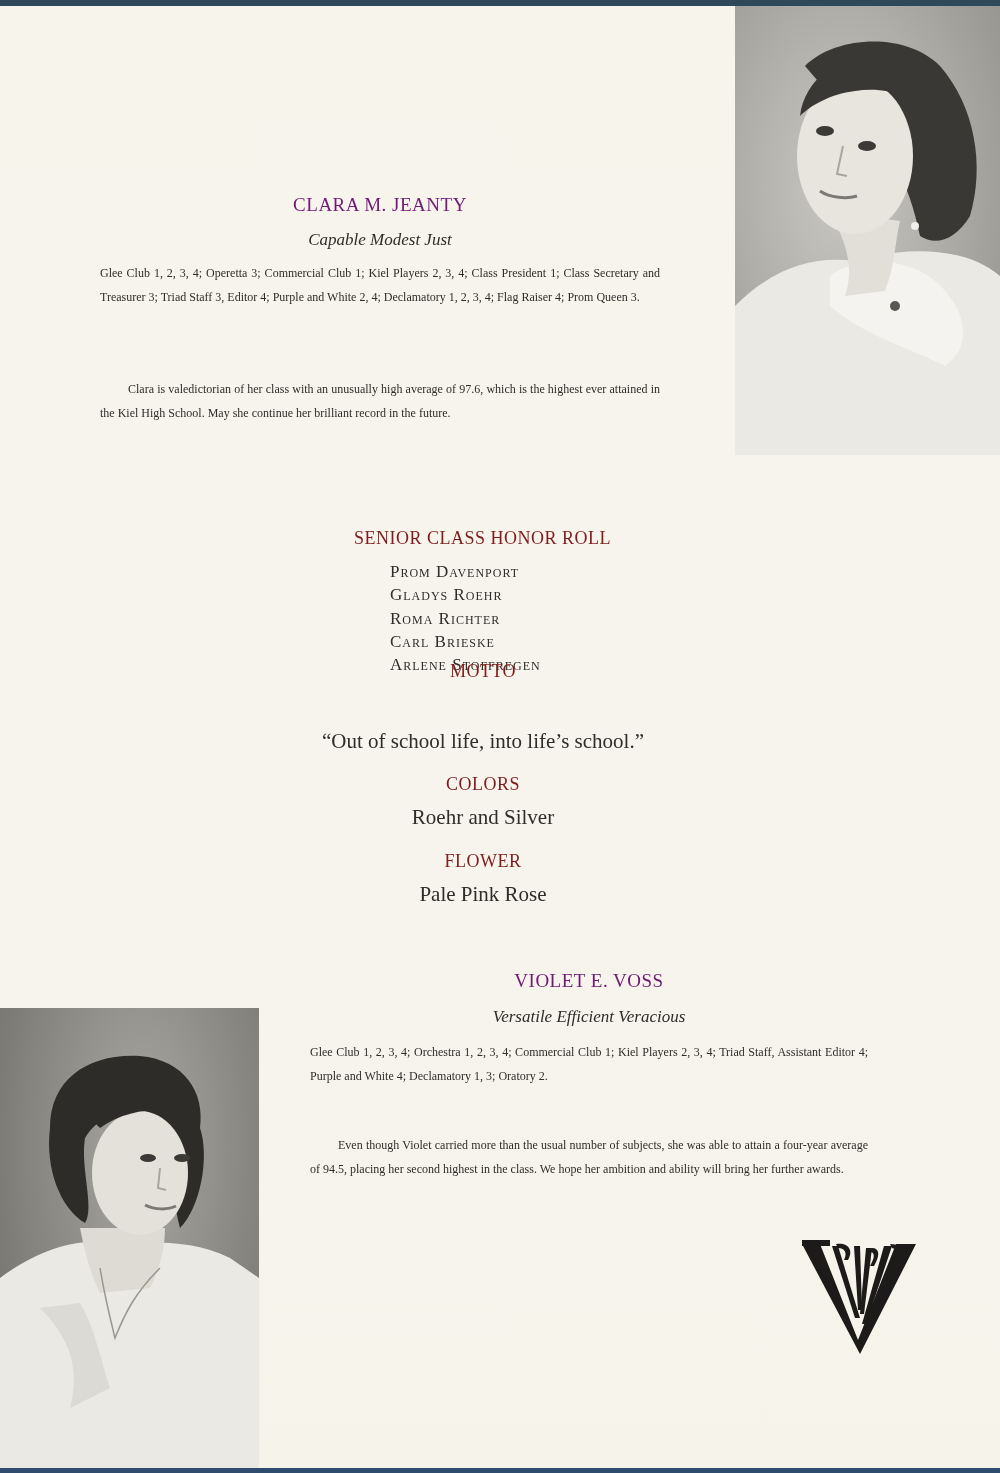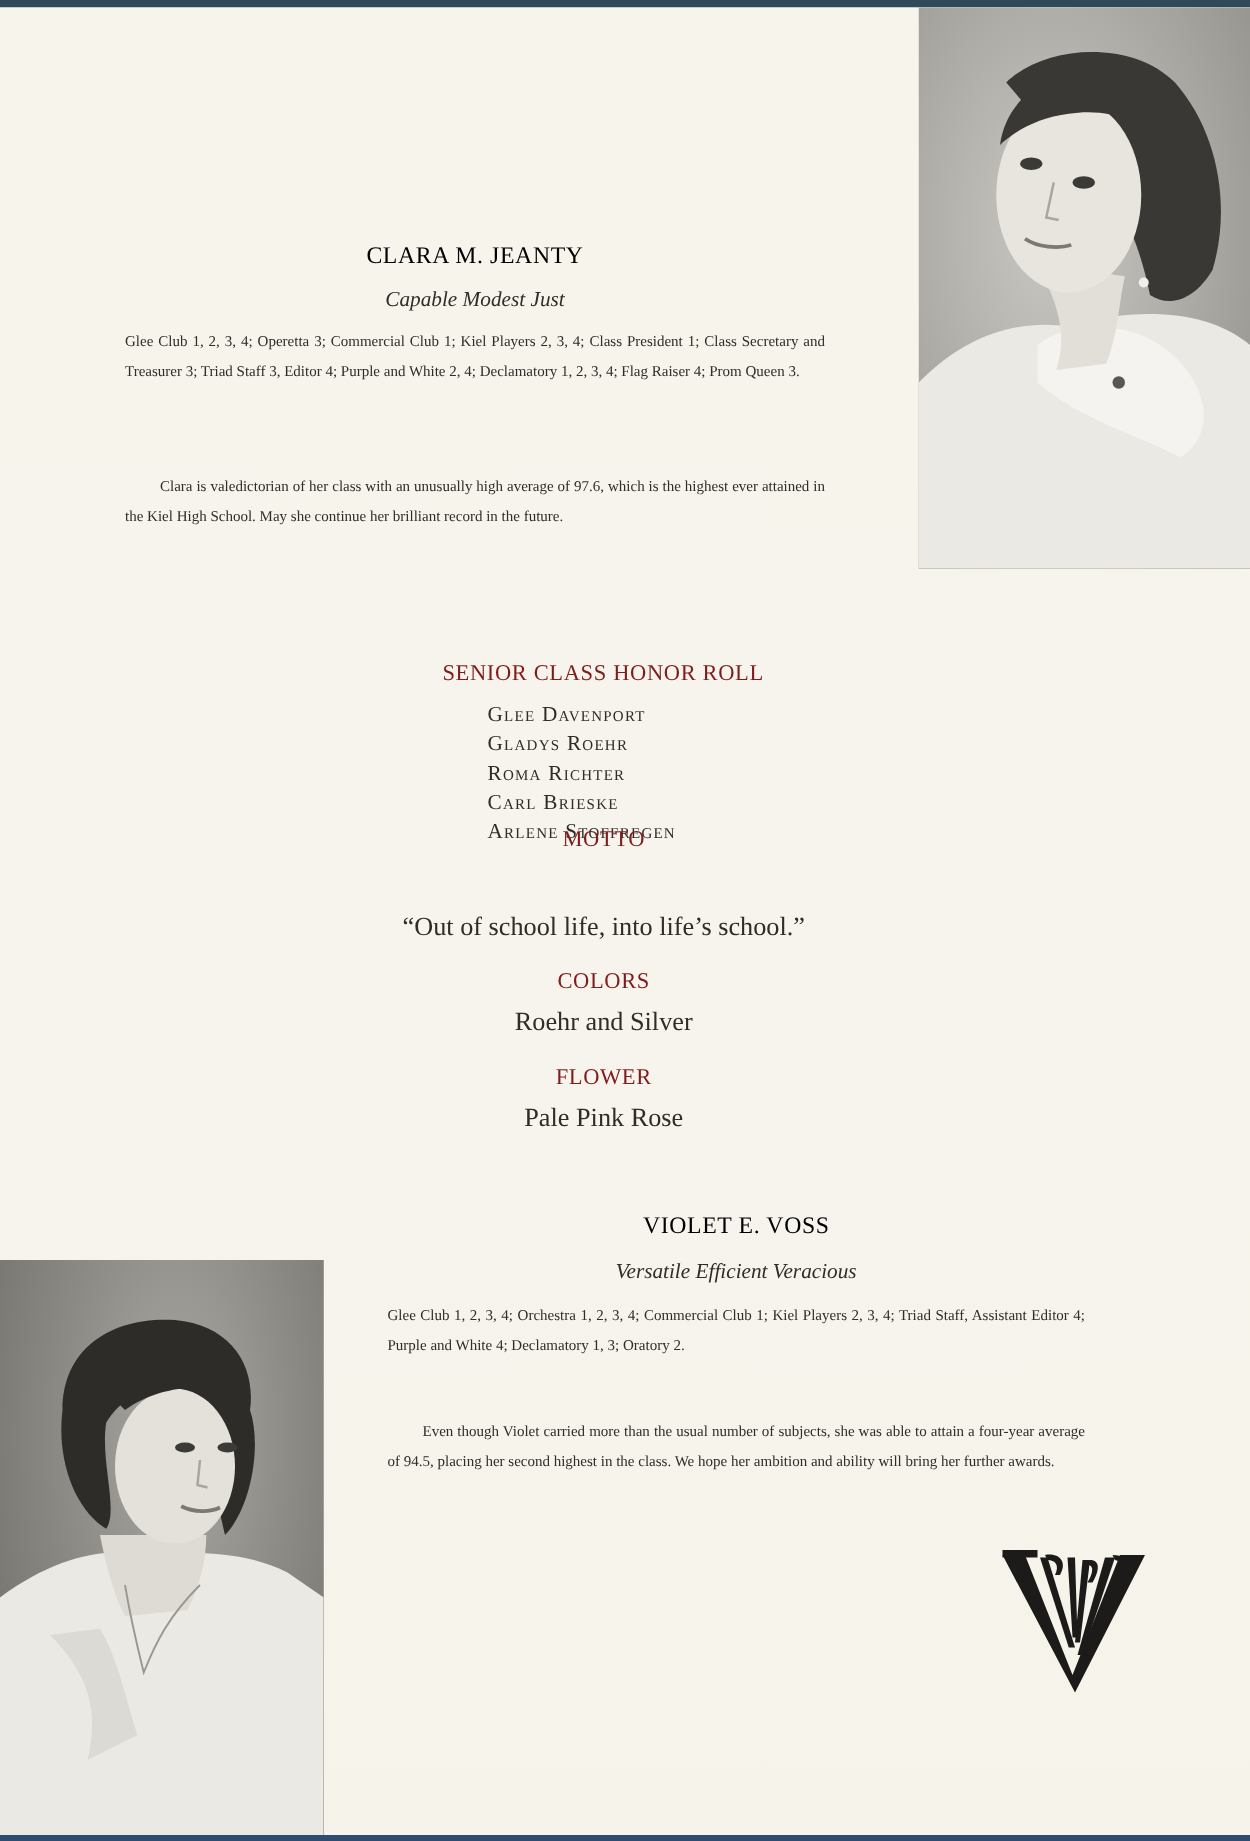--- a/index.html
+++ b/index.html
@@ -44,21 +44,21 @@
     }
     .photo svg { position: absolute; left: 0; top: 0; width: 100%; height: 100%; }
 
     
     .block { position: absolute; }
     .name {
       font-family: "Liberation Serif", serif;
       font-size: 19px;
       letter-spacing: 0.5px;
       text-align: center;
-      color: #000000;
+      color: #701a75;
     }
     .epithet {
       font-family: "Liberation Serif", serif;
       font-style: italic;
       font-size: 17px;
       text-align: center;
       color: #2e2d29;
     }
     .para {
       font-family: "Liberation Serif", serif;
@@ -143,21 +143,21 @@
 </div>
 <div class="block" style="left:100px; top:378px; width:560px;">
   <div class="para indent">Clara is valedictorian of her class with an unusually high average of 97.6, which is the highest ever attained in the Kiel High School. May she continue her brilliant record in the future.</div>
 </div>
 
 <div class="block" style="left:300px; top:528px; width:365px;">
   <div class="section-heading">SENIOR CLASS HONOR ROLL</div>
 </div>
 <div class="block" style="left:390px; top:560px; width:260px;">
   <ul class="honor-list">
-    <li>Glee Davenport</li>
+    <li>Prom Davenport</li>
     <li>Gladys Roehr</li>
     <li>Roma Richter</li>
     <li>Carl Brieske</li>
     <li>Arlene Stoffregen</li>
   </ul>
 </div>
 
 <div class="block" style="left:283px; top:661px; width:400px;">
   <div class="section-heading">MOTTO</div>
 </div>

